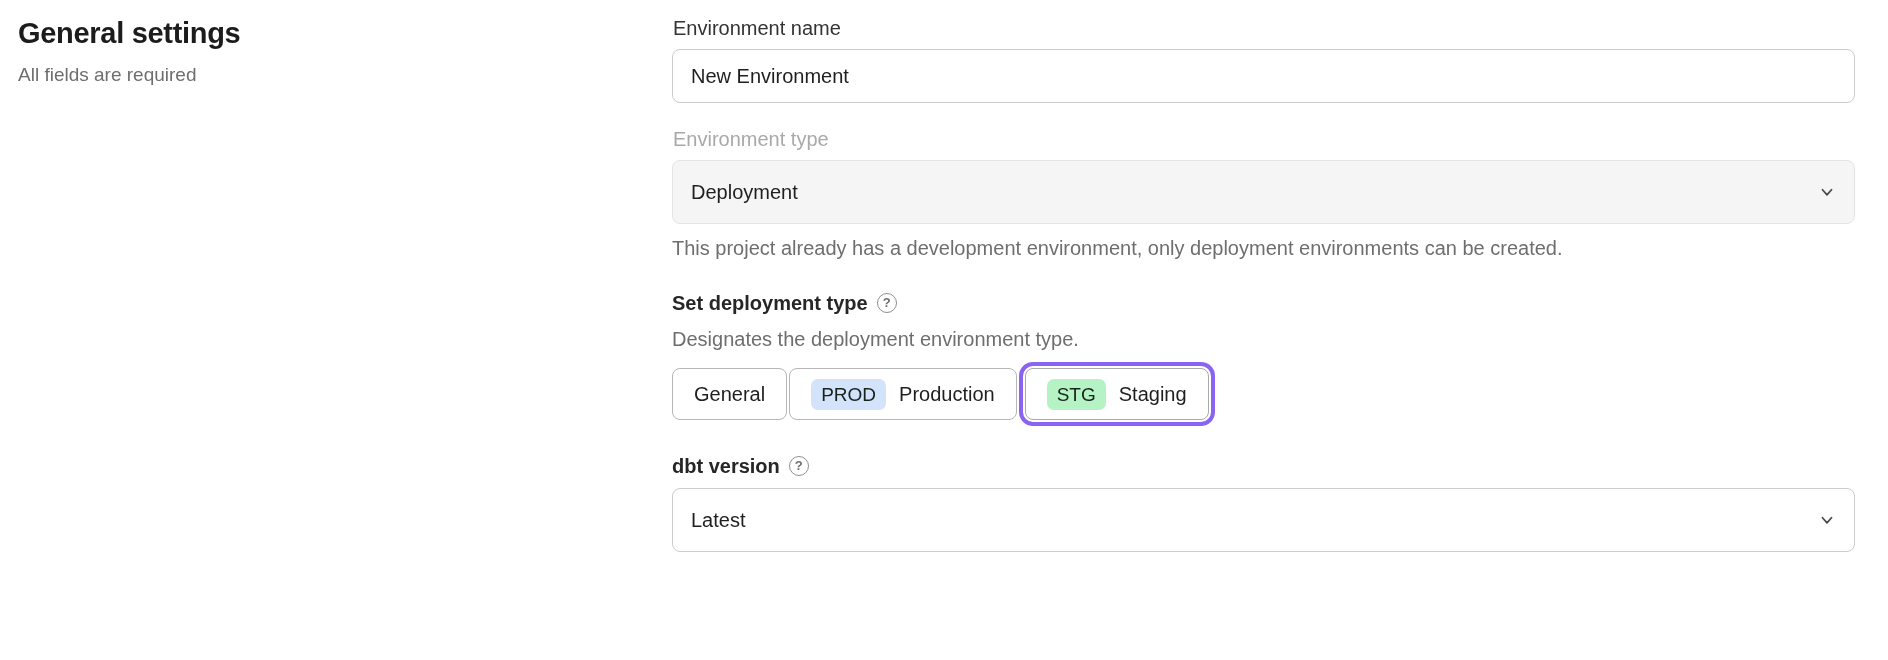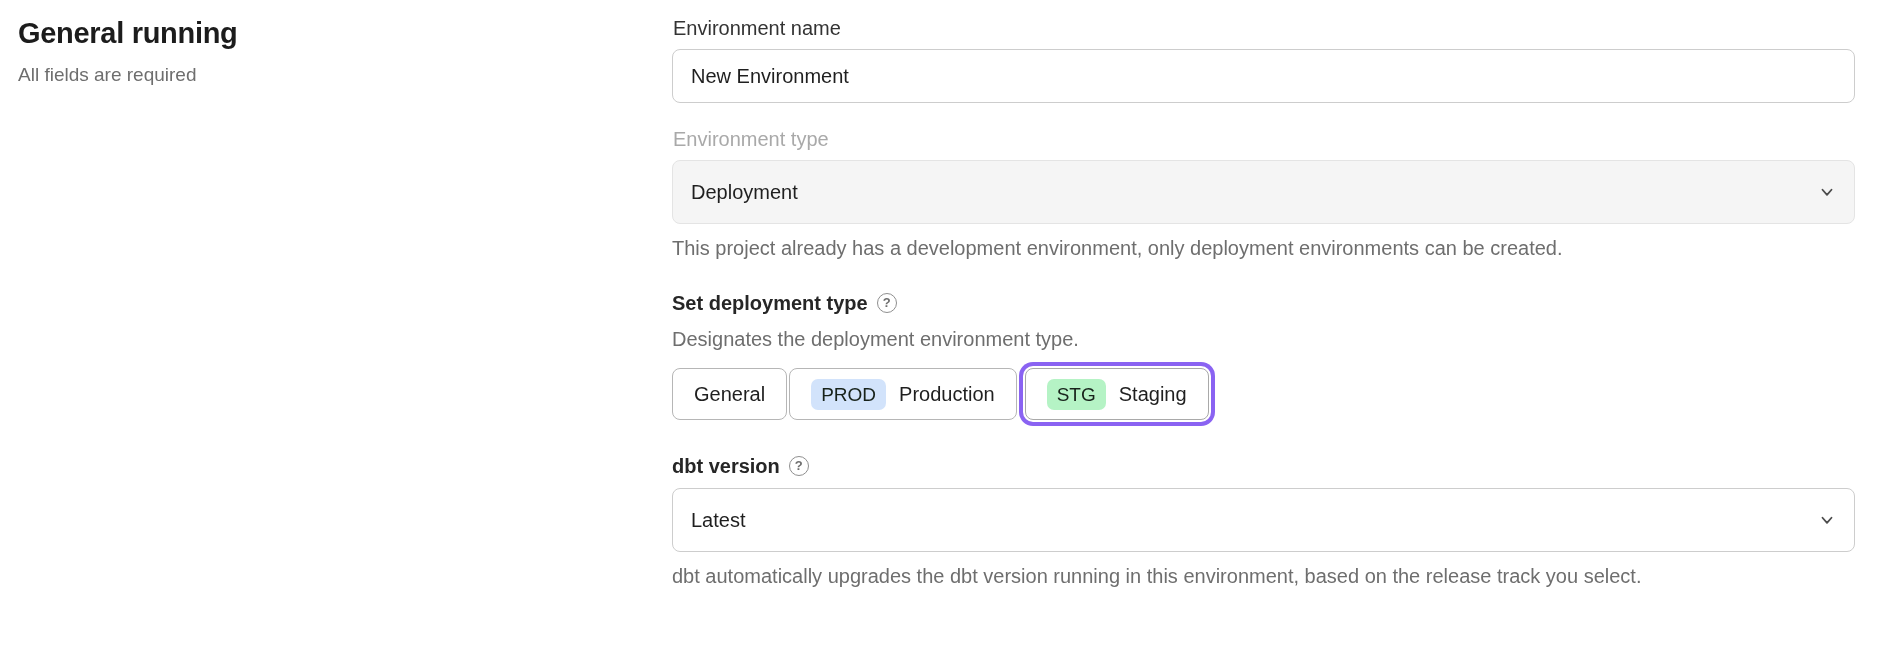--- a/index.html
+++ b/index.html
@@ -95,21 +95,21 @@
     background: #ffffff; cursor: pointer; flex: 0 0 auto;
   }
   .checkbox-label { font-size: 20px; font-weight: 700; color: #2b2b2b; }
 
   .chev svg { display: block; }
 </style>
 </head>
 <body>
 
 <div class="left-col">
-  <h1 class="page-title">General running</h1>
+  <h1 class="page-title">General settings</h1>
   <div class="page-subtitle">All fields are required</div>
 </div>
 
 <div class="form-col">
 
   
   <div class="field-label">Environment name</div>
   <input class="text-input" type="text" value="New Environment" style="">
 
   
@@ -151,17 +151,16 @@
     <span class="help-icon">?</span>
   </div>
   <div class="select mt-10" role="combobox">
     <span>Latest</span>
     <span class="chev">
       <svg width="18" height="18" viewBox="0 0 16 16" fill="none">
         <polyline points="4,6 8,10.5 12,6" stroke="#4d4d4d" stroke-width="1.6" fill="none" stroke-linecap="round" stroke-linejoin="round"></polyline>
       </svg>
     </span>
   </div>
-  <div class="helper-text">dbt automatically upgrades the dbt version running in this environment, based on the release track you select.</div>
 
   
 
 </div>
 
 </body></html>

